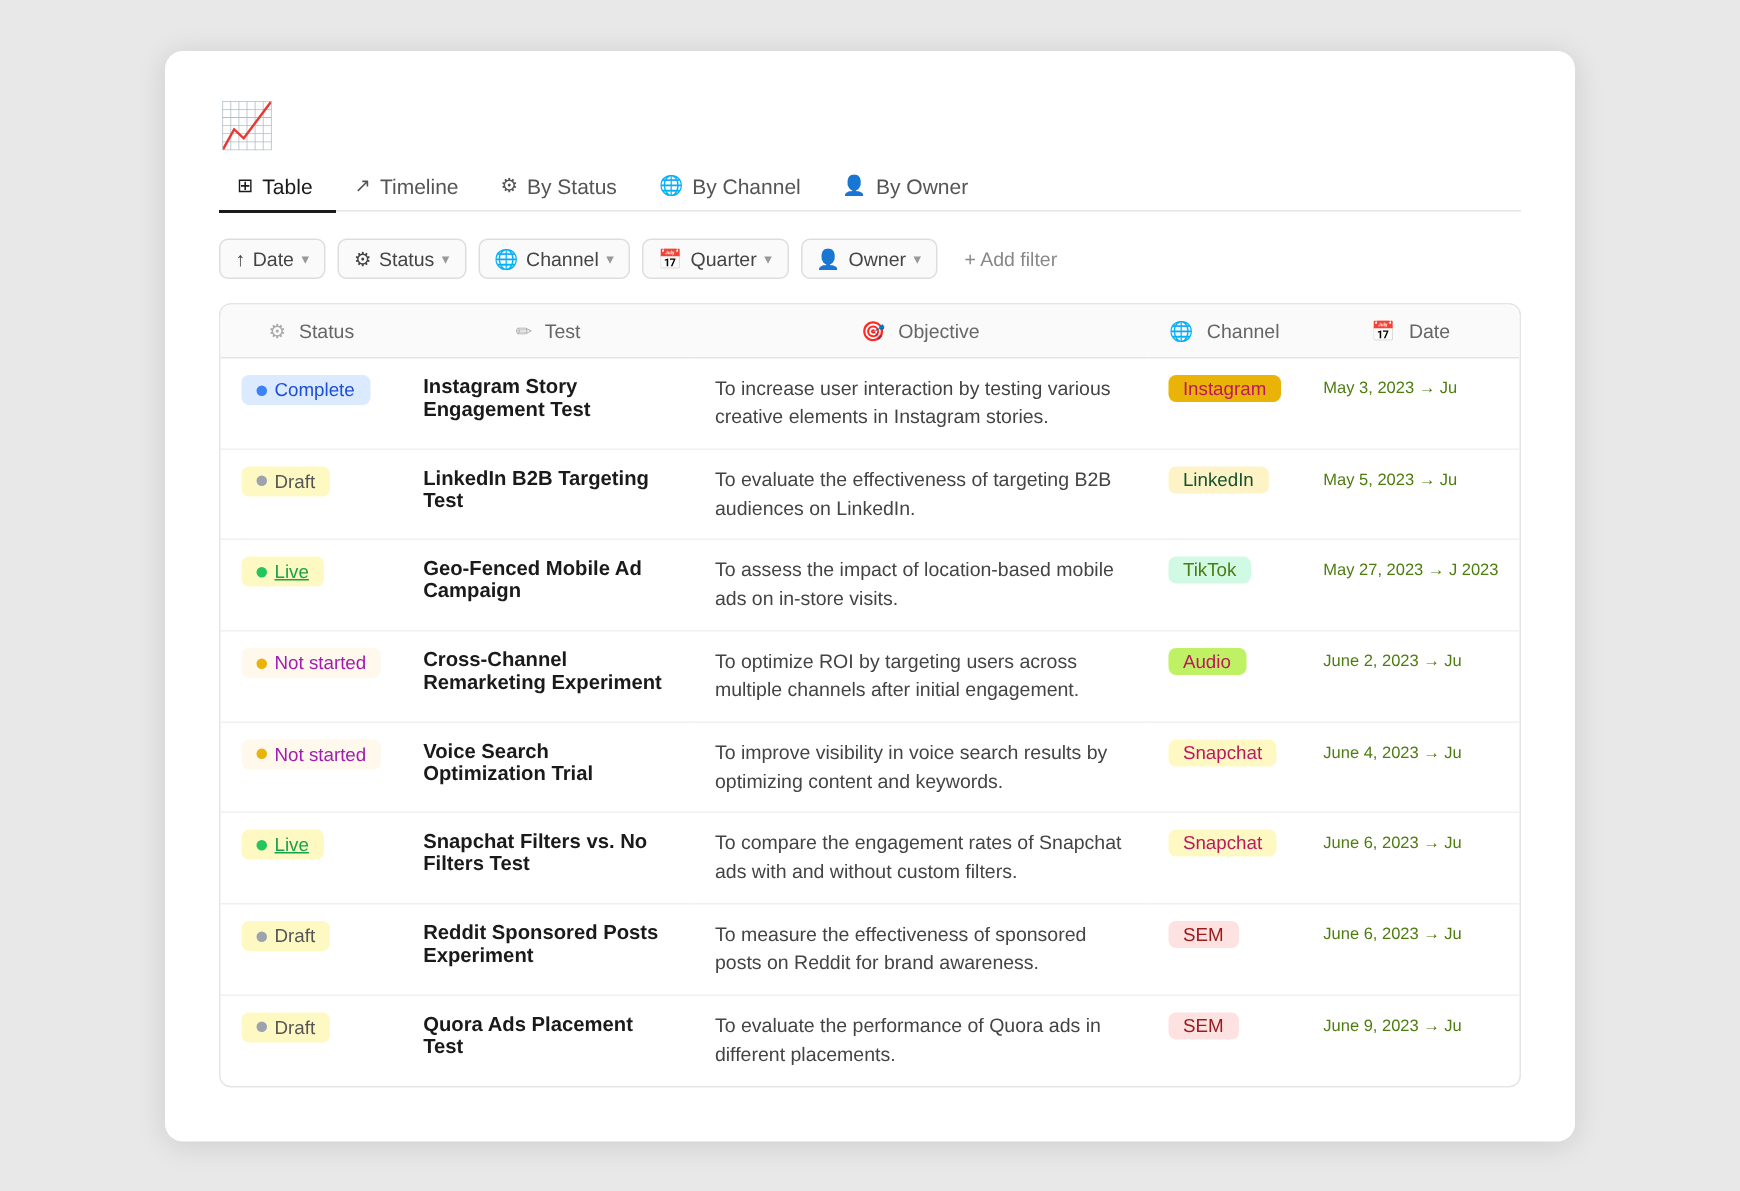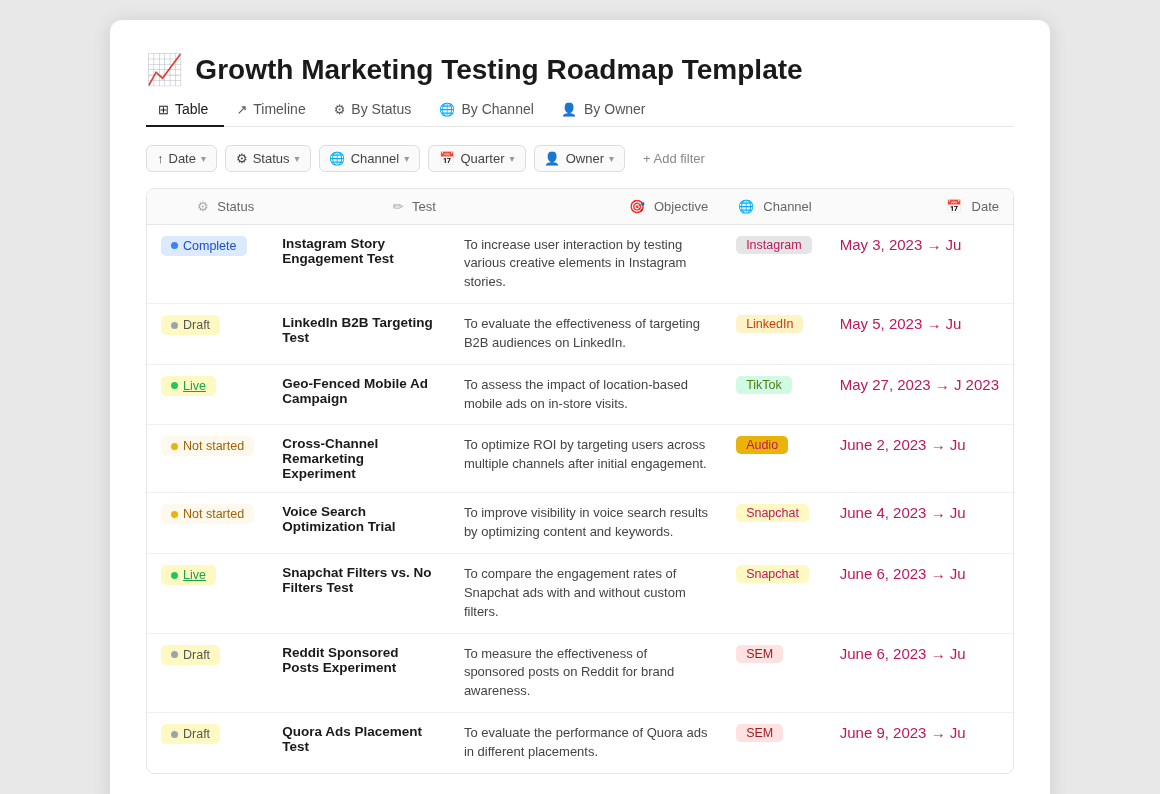--- a/index.html
+++ b/index.html
@@ -102,21 +102,21 @@
       width: 100%;
       border-collapse: collapse;
       font-size: 13.5px;
     }
     thead tr {
       background: #fafafa;
       border-bottom: 1.5px solid #e5e5e5;
     }
     th {
       padding: 10px 14px;
-      text-align: right;
+      text-align: center;
       font-weight: 500;
       color: #666;
       font-size: 13px;
     }
     th .col-icon { margin-right: 5px; color: #aaa; }
     tbody tr {
       border-bottom: 1px solid #f0f0f0;
     }
     tbody tr:last-child { border-bottom: none; }
     td {
@@ -138,47 +138,46 @@
       width: 7px; height: 7px;
       border-radius: 50%;
       display: inline-block;
     }
     .status-complete { background: #dbeafe; color: #1d4ed8; }
     .status-complete .status-dot { background: #3b82f6; }
     .status-draft { background: #fef9c3; color: #555; }
     .status-draft .status-dot { background: #9ca3af; }
     .status-live { background: #fef9c3; color: #16a34a; text-decoration: underline; }
     .status-live .status-dot { background: #22c55e; }
-    .status-notstarted { background: #fef9ec; color: #a16207; }
+    .status-notstarted { background: #fef9ec; color: #a21caf; }
     .status-notstarted .status-dot { background: #eab308; }
     .test-name { font-weight: 600; color: #1a1a1a; font-size: 13.5px; }
     .objective-text { color: #444; font-size: 13px; line-height: 1.45; }
     .channel-tag {
       display: inline-block;
       padding: 2px 10px;
       border-radius: 5px;
       font-size: 12.5px;
       font-weight: 500;
       white-space: nowrap;
     }
-    .ch-instagram { background: #e5e5e5; color: #be185d; }
-    .ch-linkedin { background: #fef3c7; color: #c2410c; }
+    .ch-instagram { background: #eab308; color: #be185d; }
+    .ch-linkedin { background: #fef3c7; color: #14532d; }
     .ch-tiktok { background: #d1fae5; color: #4d7c0f; }
-    .ch-audio { background: #eab308; color: #be185d; }
+    .ch-audio { background: #bef264; color: #be185d; }
     .ch-snapchat { background: #fef9c3; color: #be185d; }
     .ch-sem { background: #fee2e2; color: #991b1b; }
-    .date-text { color: #be185d; font-size: 15px; white-space: nowrap; }
+    .date-text { color: #4d7c0f; font-size: 11px; white-space: nowrap; }
   </style>
 </head>
 <body>
 
 <div class="card">
   <div class="page-header">
     <span class="page-emoji">📈</span>
-    <h1 class="page-title">Growth Marketing Testing Roadmap Template</h1>
   </div>
 
   <div class="tabs">
     <div class="tab active">
       <span class="tab-icon">⊞</span>
       <span>Table</span>
     </div>
     <div class="tab">
       <span class="tab-icon">↗</span>
       <span>Timeline</span>

